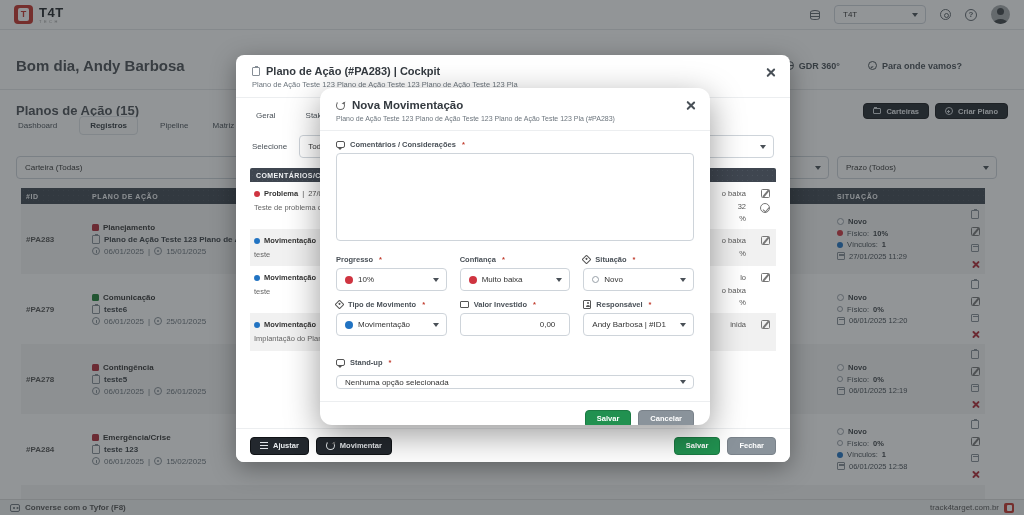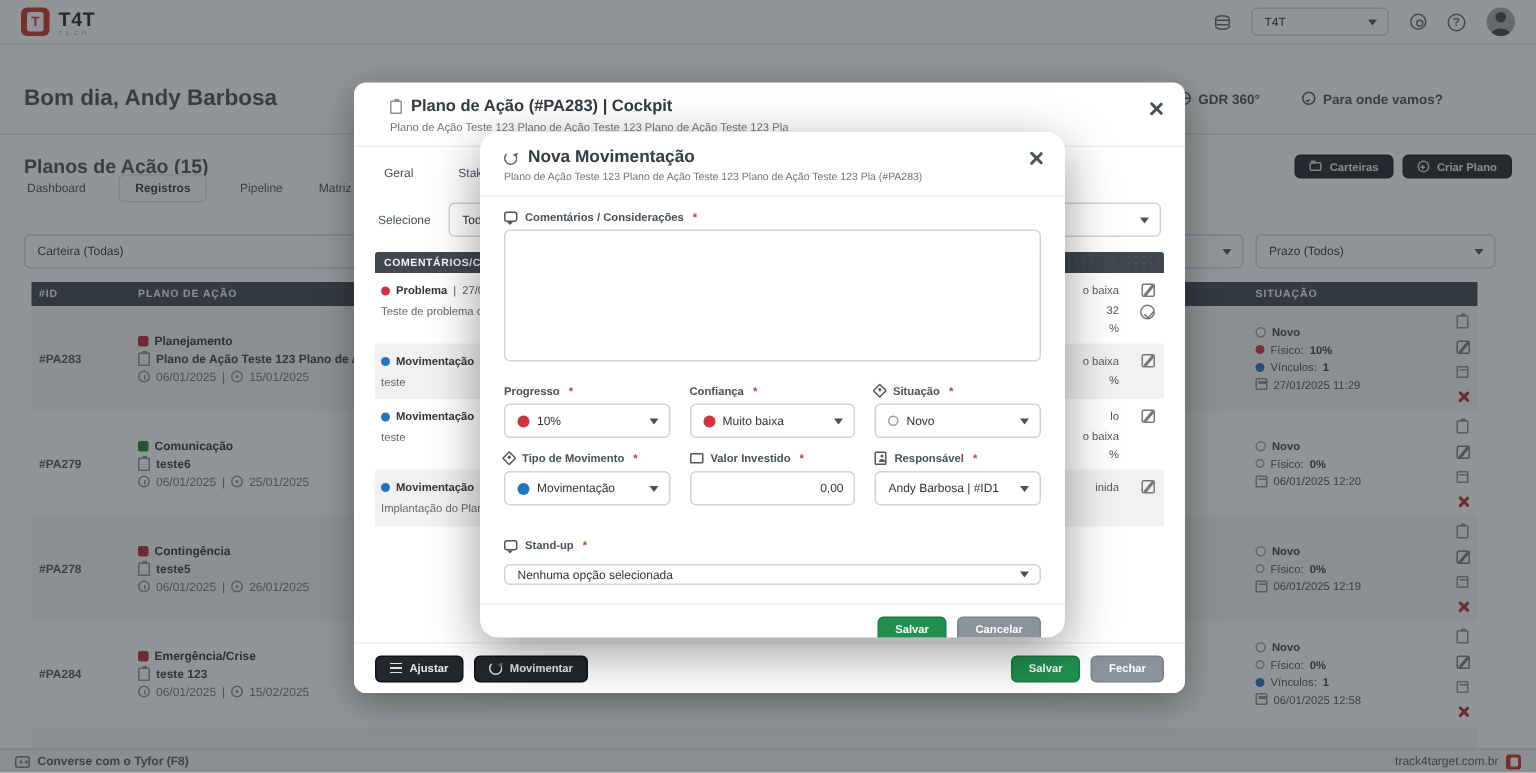--- a/index.html
+++ b/index.html
@@ -122,21 +122,21 @@
   .appfooter{position:absolute;left:0;bottom:0;right:0;height:16px;background:#f1f2f3;border-top:1px solid #ddd;display:flex;align-items:center;padding:0 10px;font-size:8px;color:#555;z-index:1}
   .foot-left{display:flex;align-items:center;gap:5px;font-weight:bold}
   .foot-right{margin-left:auto;display:flex;align-items:center;gap:5px}
   .foot-logo{width:10px;height:10px;background:#c4332b;border-radius:2px;display:flex;align-items:center;justify-content:center}
   .foot-logo span{width:5px;height:6px;background:#fff;border-radius:1px;display:block}
 
   .backdrop{position:absolute;inset:0;background:rgba(38,43,48,0.5);z-index:10}
 
   
   .m-cockpit{position:absolute;left:236px;top:55px;width:554px;height:407px;background:#fff;border-radius:8px;box-shadow:0 6px 24px rgba(0,0,0,0.35);z-index:20;overflow:hidden}
-  .mc-head{padding:10px 24px 8px;border-bottom:1px solid #eceef0;position:relative}
+  .mc-head{padding:10px 16px 8px;border-bottom:1px solid #eceef0;position:relative}
   .mc-titleline{display:flex;align-items:center;gap:6px;font-size:11px;font-weight:bold;color:#343a40}
   .mc-sub{font-size:7.5px;color:#6c757d;margin-top:3px}
   .mc-close{position:absolute;right:14px;top:12px}
   .mc-tabs{display:flex;gap:26px;padding:9px 18px 6px;font-size:8px;color:#495057}
   .mc-selrow{display:flex;align-items:center;gap:12px;padding:5px 16px 8px}
   .mc-selrow .lbl{font-size:8px;color:#495057}
   .sel-todos{flex:1;height:23px}
   .mc-comhead{margin:2px 14px 0;height:14px;background:#3f4650;background-image:radial-gradient(#4a525c 0.6px,transparent 0.6px);background-size:5px 5px;color:#f1f3f5;font-size:7px;font-weight:bold;letter-spacing:0.4px;display:flex;align-items:center;padding:0 6px;border-radius:2px 2px 0 0}
   .mc-comments{margin:0 14px;font-size:7.5px;color:#495057}
   .c-item{display:flex;padding:7px 4px 6px;align-items:flex-start}
@@ -158,21 +158,21 @@
   .mv-head{padding:11px 16px 8px;border-bottom:1px solid #eceef0;position:relative}
   .mv-titleline{display:flex;align-items:center;gap:7px;font-size:11.5px;font-weight:bold;color:#343a40}
   .mv-sub{font-size:7px;color:#6c757d;margin-top:4px}
   .mv-close{position:absolute;right:14px;top:12px}
   .mv-body{padding:9px 16px 0}
   .f-label{display:flex;align-items:center;gap:5px;font-size:7.5px;font-weight:bold;color:#495057;margin-bottom:4px}
   .req{color:#c0392b;margin-left:1px}
   .mv-textarea{width:100%;height:88px;border:1px solid #ced4da;border-radius:4px;resize:none;margin-bottom:10px}
   .mv-grid{display:grid;grid-template-columns:1fr 1fr 1fr;column-gap:13px;row-gap:9px;margin-bottom:22px}
   .fld .selbox,.fld .inpbox{height:23px}
-  .inpbox{display:flex;align-items:center;border:1px solid #ced4da;border-radius:4px;font-size:8px;padding:0 7px}
+  .inpbox{display:flex;align-items:center;border:1px solid #ced4da;border-radius:4px;font-size:8px;padding:0 14px}
   .inpbox input{border:none;outline:none;width:100%;text-align:right;font-size:8px;font-family:inherit;color:#333;background:transparent}
   .standup{margin-bottom:12px}
   .sel-standup{height:14px;margin-top:8px}
   .mv-foot{border-top:1px solid #eceef0;height:34px;display:flex;align-items:center;justify-content:flex-end;gap:7px;padding:0 16px;margin:0 -16px}
 </style>
 </head>
 <body>
 
 <div class="appbar">
   <div class="brand">

